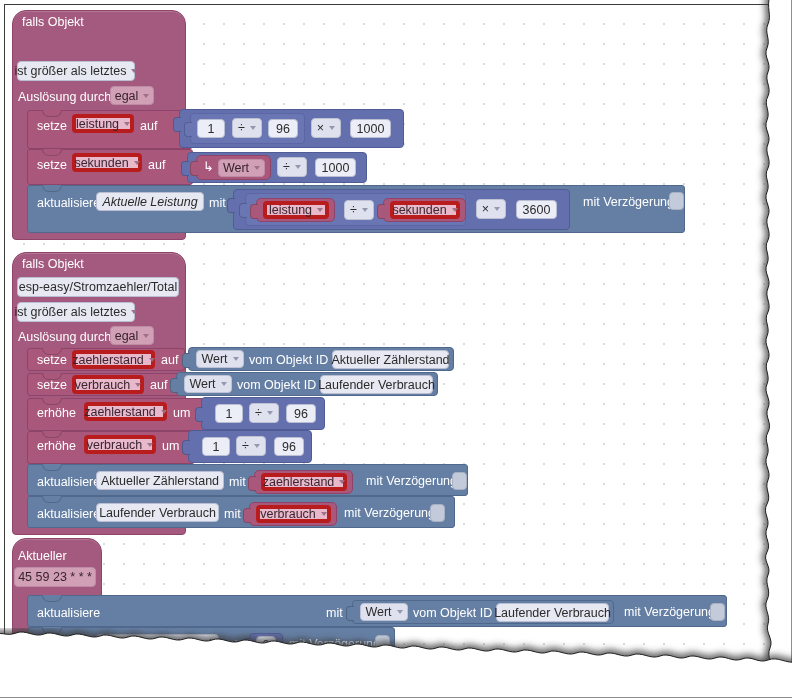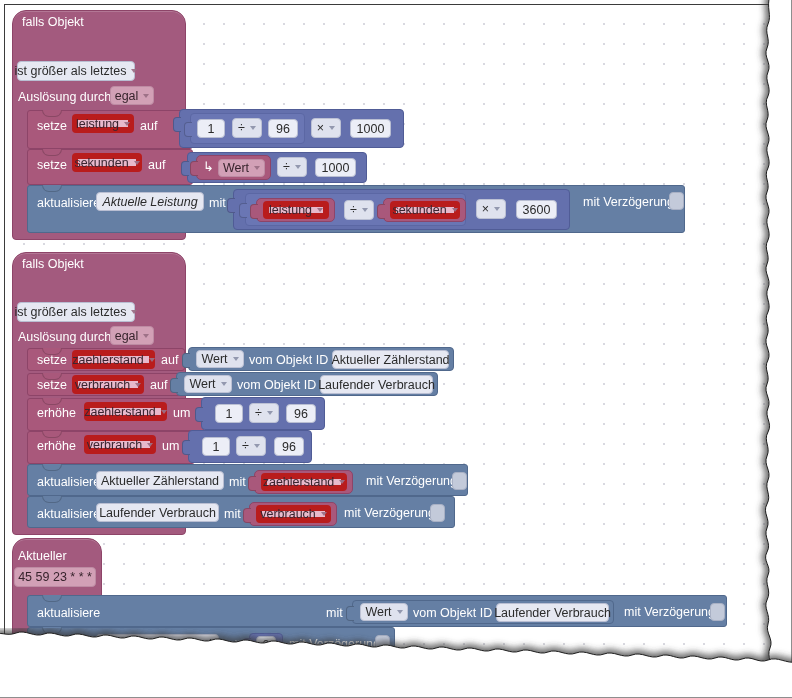--- a/index.html
+++ b/index.html
@@ -108,21 +108,21 @@
     border-radius:4px;
     color:#2b2b2b;
     font-size:12.5px;
     white-space:nowrap;
     box-sizing:border-box;
     padding:0 5px;
   }
   .field.num{background:#eceef7;border-radius:4px;}
   .field.pinkdrop{
     background:#e7b9cb;
-    border:6px solid #b91c1c;
+    border:4px solid #b91c1c;
     color:#3a2530;
   }
   .field.pale{
     background:#dfe2ee;
     border:1px solid #bcc1d4;
   }
   .field.mauvepill{
     background:#d2a0b6;
     border:1px solid #bd8ba3;
     color:#37232c;
@@ -276,20 +276,21 @@
     <span>×</span>
     <span class="caret grey"></span>
   </div>
   <div class="field num" style="left:516px;top:200px;width:41px;height:19px;">3600</div>
   <div class="lbl" style="left:583px;top:196px;">mit Verzögerung</div>
   <div class="toggle" style="left:669px;top:192px;"></div>
 
   <div class="blk hat hat-top" style="left:12px;top:252px;width:174px;height:283px;"></div>
 
   <div class="lbl" style="left:22px;top:258px;">falls Objekt</div>
+  <div class="field" style="left:17px;top:277px;width:162px;height:20px;">esp-easy/Stromzaehler/Total</div>
   <div class="field" style="left:17px;top:302px;width:118px;height:20px;">
     <span>ist größer als letztes</span>
     <span class="caret"></span>
   </div>
   <div class="lbl" style="left:18px;top:331px;">Auslösung durch</div>
   <div class="field mauvepill" style="left:110px;top:326px;width:44px;height:19px;">
     <span>egal</span>
     <span class="caret"></span>
   </div>
 

